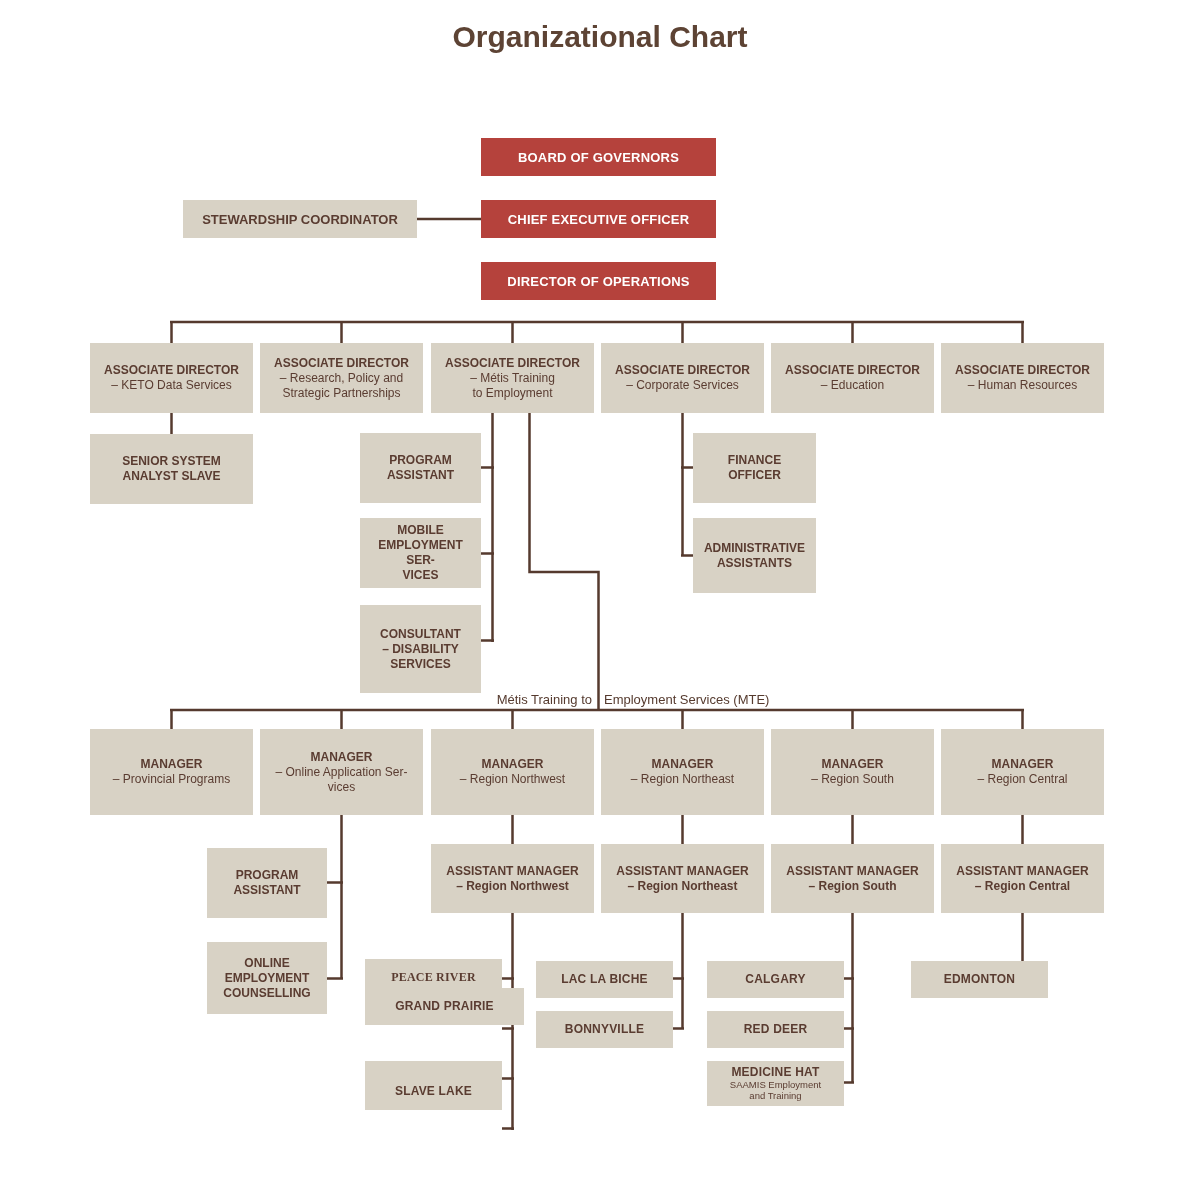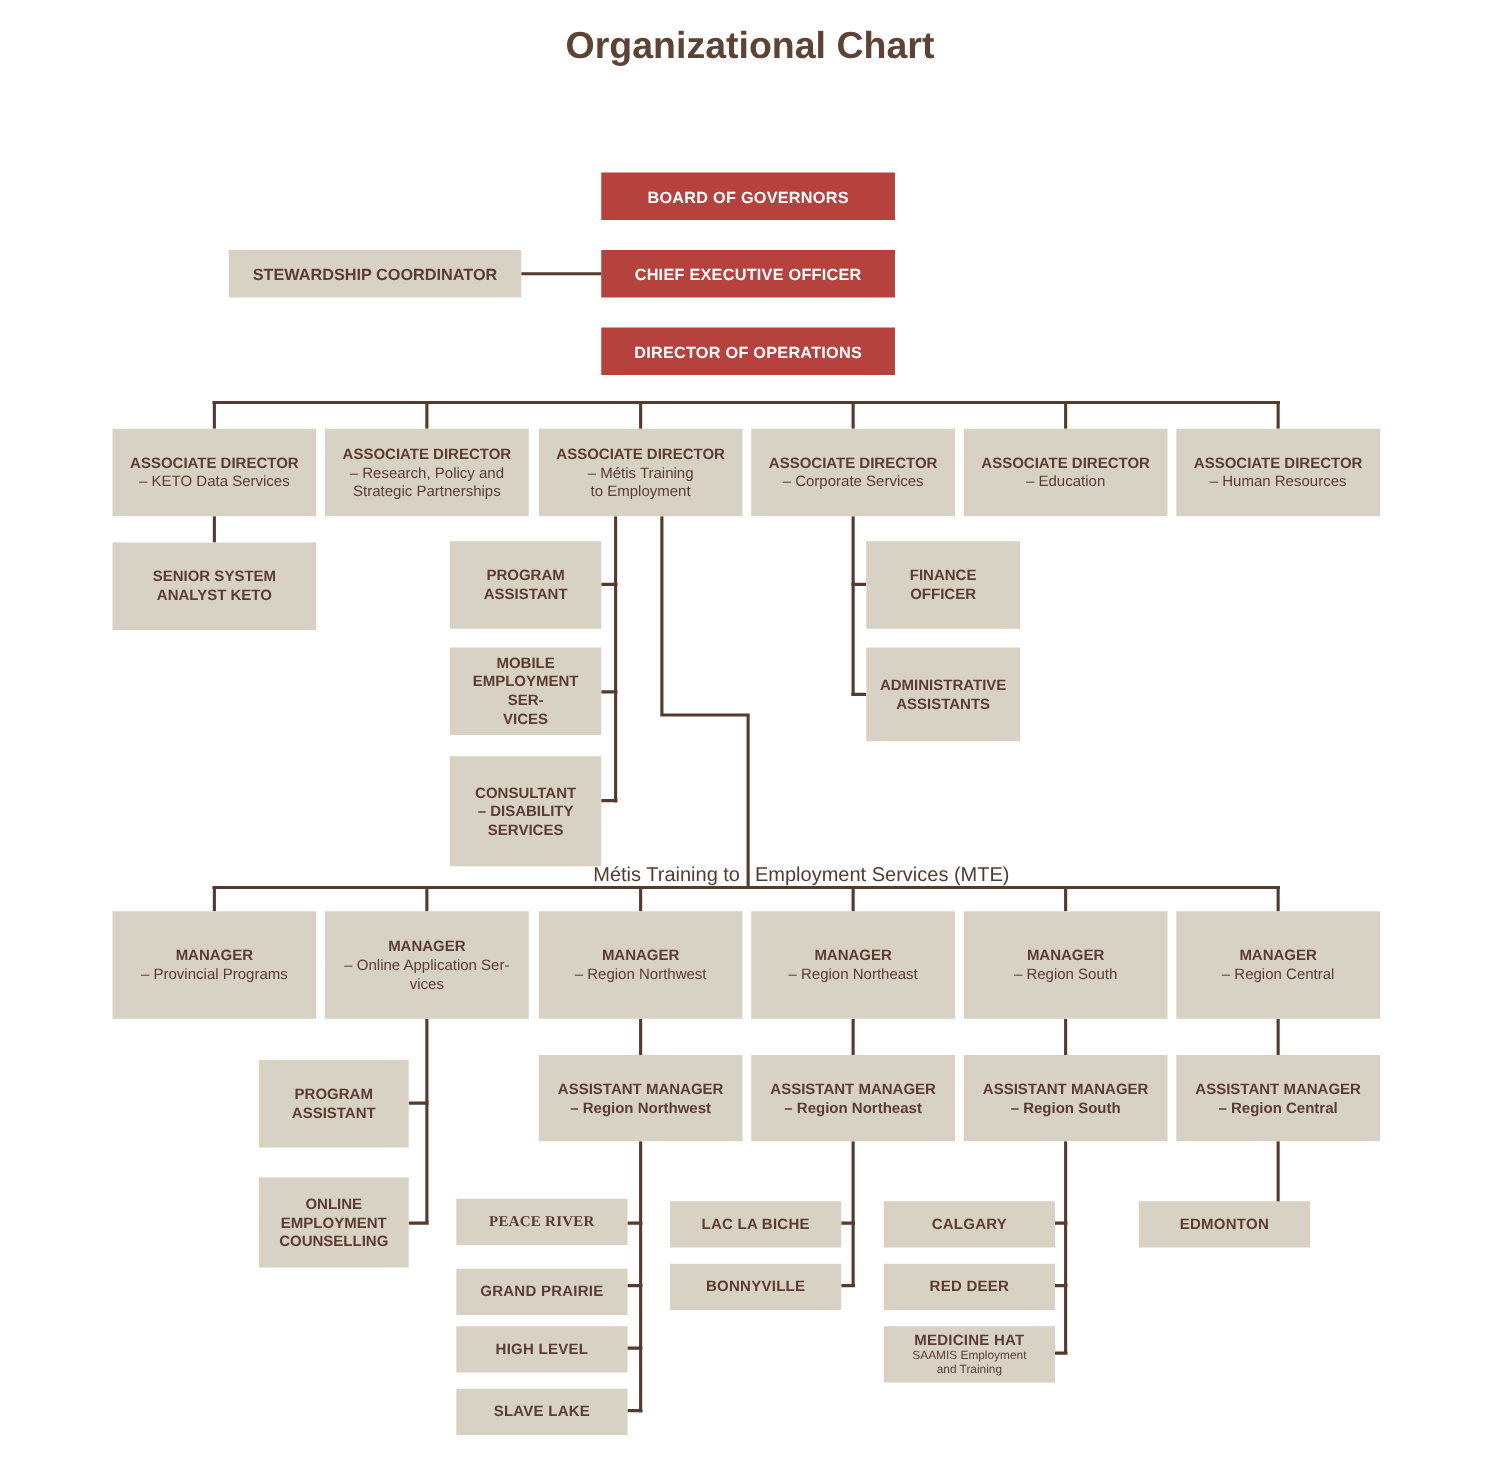--- a/index.html
+++ b/index.html
@@ -19,21 +19,21 @@
     white-space:pre-line;line-height:15px;padding:2px 4px;
   }
   .box .t{font-weight:bold;font-size:12px;}
   .box .s{font-weight:normal;font-size:12px;}
   .red{background:#B5423C;color:#ffffff;}
   .red .t{font-size:13px;letter-spacing:0.2px;}
   .steward .t{font-size:13px;}
   .loc .t{font-size:12px;letter-spacing:0.2px;}
   .loc .sub{font-weight:normal;font-size:9.5px;line-height:11px;}
   .mte-label{
-    position:absolute;z-index:1;top:692px;font-size:16px;color:#553A2E;white-space:nowrap;
+    position:absolute;z-index:1;top:692px;font-size:13px;color:#553A2E;white-space:nowrap;
   }
 </style>
 </head>
 <body>
 
 <div class="canvas">
 
   <div class="page-title">Organizational Chart</div>
 
   <svg class="lines" width="1200" height="1185" viewBox="0 0 1200 1185">
@@ -104,21 +104,21 @@
     <span class="t">ASSOCIATE DIRECTOR</span>
     <span class="s">– Education</span>
   </div>
   <div class="box" style="left:941px;top:343px;width:163px;height:70px;">
     <span class="t">ASSOCIATE DIRECTOR</span>
     <span class="s">– Human Resources</span>
   </div>
 
   <div class="box" style="left:90px;top:434px;width:163px;height:70px;">
     <span class="t">SENIOR SYSTEM
-ANALYST KETO</span>
+ANALYST SLAVE</span>
   </div>
 
   <div class="box" style="left:360px;top:433px;width:121px;height:70px;">
     <span class="t">PROGRAM
 ASSISTANT</span>
   </div>
   <div class="box" style="left:360px;top:518px;width:121px;height:70px;align-items:flex-end;">
     <span class="t">MOBILE
 EMPLOYMENT SER-
 VICES</span>
@@ -187,30 +187,30 @@
   </div>
   <div class="box" style="left:771px;top:844px;width:163px;height:69px;">
     <span class="t">ASSISTANT MANAGER</span>
     <span class="s" style="font-weight:bold;">– Region South</span>
   </div>
   <div class="box" style="left:941px;top:844px;width:163px;height:69px;">
     <span class="t">ASSISTANT MANAGER</span>
     <span class="s" style="font-weight:bold;">– Region Central</span>
   </div>
 
-  <div class="box loc" style="left:365px;top:988px;width:137px;height:37px;margin-top:27px;">
+  <div class="box loc" style="left:365px;top:961px;width:159px;height:37px;margin-top:27px;">
     <span class="t">GRAND PRAIRIE</span>
   </div>
   <div class="box loc" style="left:365px;top:959px;width:137px;height:37px;font-family:Liberation Serif, serif;">
     <span class="t">PEACE RIVER</span>
   </div>
   <div class="box loc" style="left:365px;top:1061px;width:137px;height:37px;">
     <span class="t">HIGH LEVEL</span>
   </div>
-  <div class="box loc" style="left:365px;top:1111px;width:137px;height:37px;">
+  <div class="box loc" style="left:365px;top:1073px;width:137px;height:37px;">
     <span class="t">SLAVE LAKE</span>
   </div>
 
   <div class="box loc" style="left:536px;top:961px;width:137px;height:37px;">
     <span class="t">LAC LA BICHE</span>
   </div>
   <div class="box loc" style="left:536px;top:1011px;width:137px;height:37px;">
     <span class="t">BONNYVILLE</span>
   </div>
 

